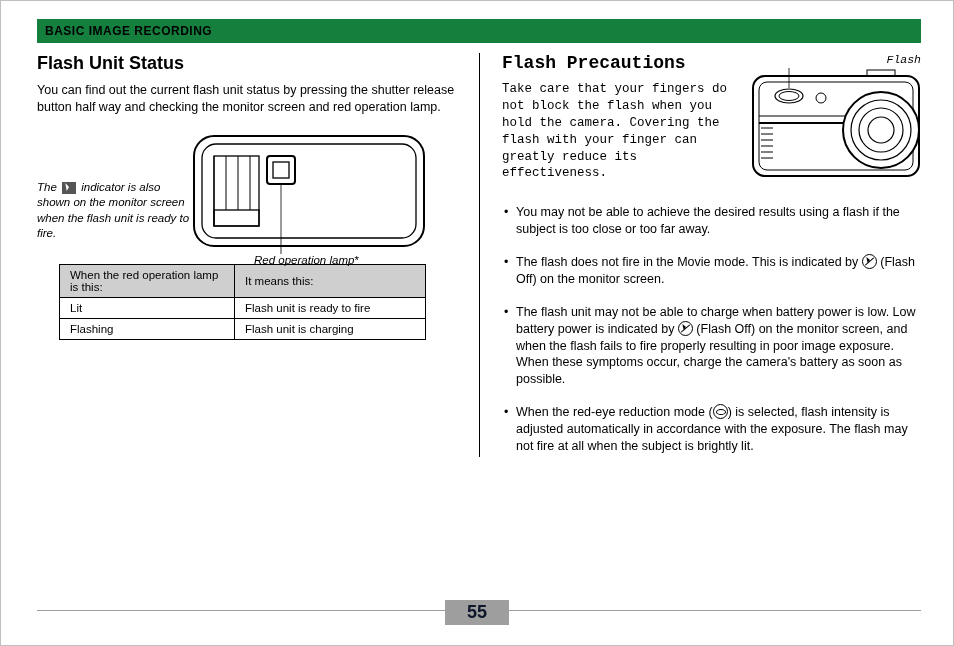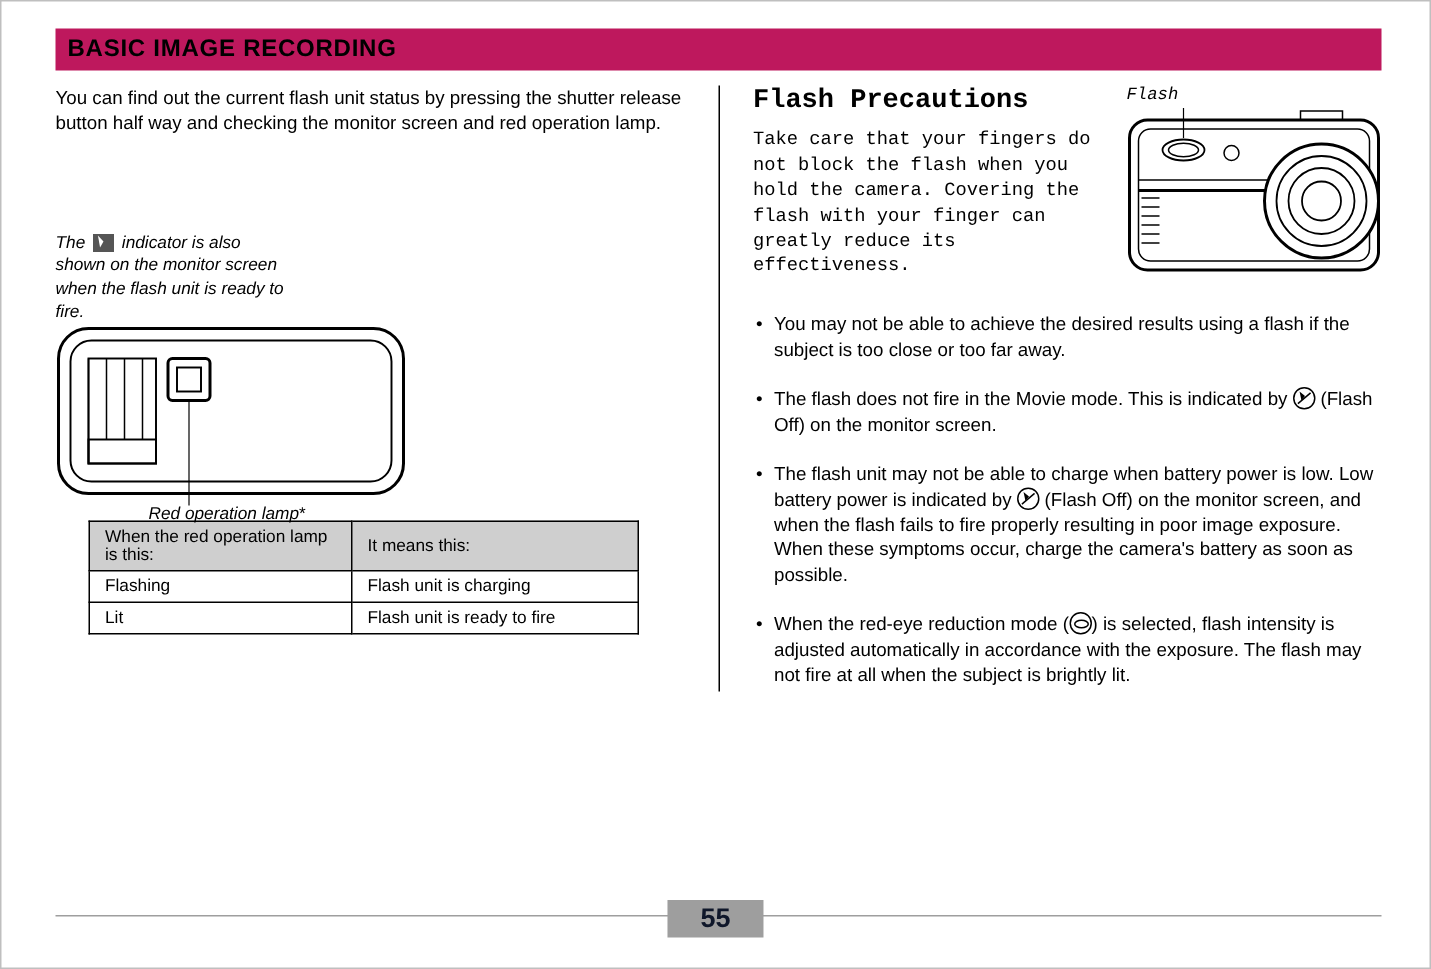--- a/index.html
+++ b/index.html
@@ -13,24 +13,24 @@
   }
   .page {
     position: relative;
     width: 954px;
     height: 646px;
     box-sizing: border-box;
     border: 1px solid #bfbfbf;
     padding: 18px 32px 0 36px;
   }
   .section-bar {
-    background: #be185d;
+    background: #15803d;
     padding: 5px 8px;
     font-weight: bold;
-    font-size: 16px;
+    font-size: 12px;
     letter-spacing: 0.5px;
   }
   .columns {
     display: flex;
     margin-top: 10px;
   }
   .col {
     width: 50%;
     box-sizing: border-box;
   }
@@ -83,21 +83,21 @@
     border: 1px solid #000;
     padding: 4px 10px;
     text-align: left;
     font-weight: normal;
   }
   table.status th { background: #cfcfcf; }
   .right-top { display: flex; gap: 14px; font-family: Liberation Mono, monospace; }
   .right-top-text { flex: 1; }
   .flash-label {
     font-size: 11.5px; font-style: italic;
-    text-align: left; margin-bottom: 2px;
+    text-align: right; margin-bottom: 2px;
   }
   ul.bullets {
     list-style: none;
     padding: 0; margin: 22px 0 0 0;
     font-size: 12.5px; line-height: 1.35;
   }
   ul.bullets li {
     position: relative;
     padding-left: 14px;
     margin-bottom: 2px;
@@ -158,23 +158,24 @@
 </style>
 </head>
 <body>
 
 <div class="page">
   <div class="section-bar">BASIC IMAGE RECORDING</div>
 
   <div class="columns">
 
     <div class="col col-left">
+      <h2>Flash Unit Status</h2>
       <div class="body-text">You can find out the current flash unit status by pressing the shutter release button half way and checking the monitor screen and red operation lamp.</div>
 
-      <div class="illus-row" style="position:relative;flex-direction:column;">
+      <div class="illus-row" style="position:relative;">
         <div class="illus-caption">
           <span>The </span><span class="flash-icon-inline"></span><span> indicator is also shown on the monitor screen when the flash unit is ready to fire.</span>
         </div>
         <div style="position:relative;text-decoration:underline;">
           <svg width="235" height="130" viewBox="0 0 235 130">
             <rect x="2" y="2" width="230" height="110" rx="20" fill="#fff" stroke="#000" stroke-width="2"></rect>
             <rect x="10" y="10" width="214" height="94" rx="14" fill="none" stroke="#000" stroke-width="1.3"></rect>
             <rect x="22" y="22" width="45" height="70" fill="none" stroke="#000" stroke-width="1.3"></rect>
             <rect x="22" y="76" width="45" height="16" fill="none" stroke="#000" stroke-width="1.3"></rect>
             <rect x="75" y="22" width="28" height="28" rx="3" fill="#fff" stroke="#000" stroke-width="2"></rect>
@@ -193,26 +194,26 @@
       </div>
 
 
       <table class="status">
         <tbody>
             <tr>
           <th style="width:154px;">When the red operation lamp is this:</th>
           <th style="width:170px;">It means this:</th>
         </tr>
         <tr>
+          <td>Lit</td>
+          <td>Flash unit is ready to fire</td>
+        </tr>
+        <tr>
           <td>Flashing</td>
           <td>Flash unit is charging</td>
-        </tr>
-        <tr>
-          <td>Lit</td>
-          <td>Flash unit is ready to fire</td>
         </tr>
       </tbody>
         </table>
     </div>
 
     <div class="col col-right">
       <div class="right-top">
         <div class="right-top-text">
           <h2>Flash Precautions</h2>
           <div class="body-text">Take care that your fingers do not block the flash when you hold the camera. Covering the flash with your finger can greatly reduce its effectiveness.</div>

